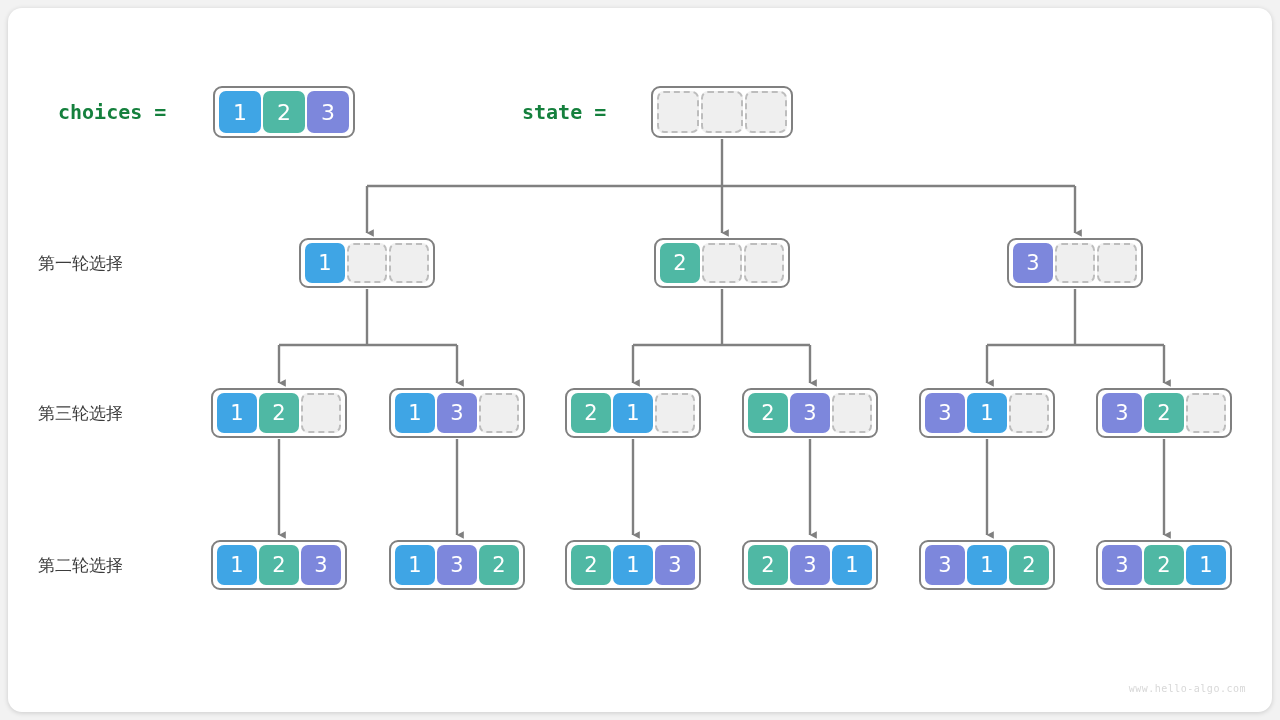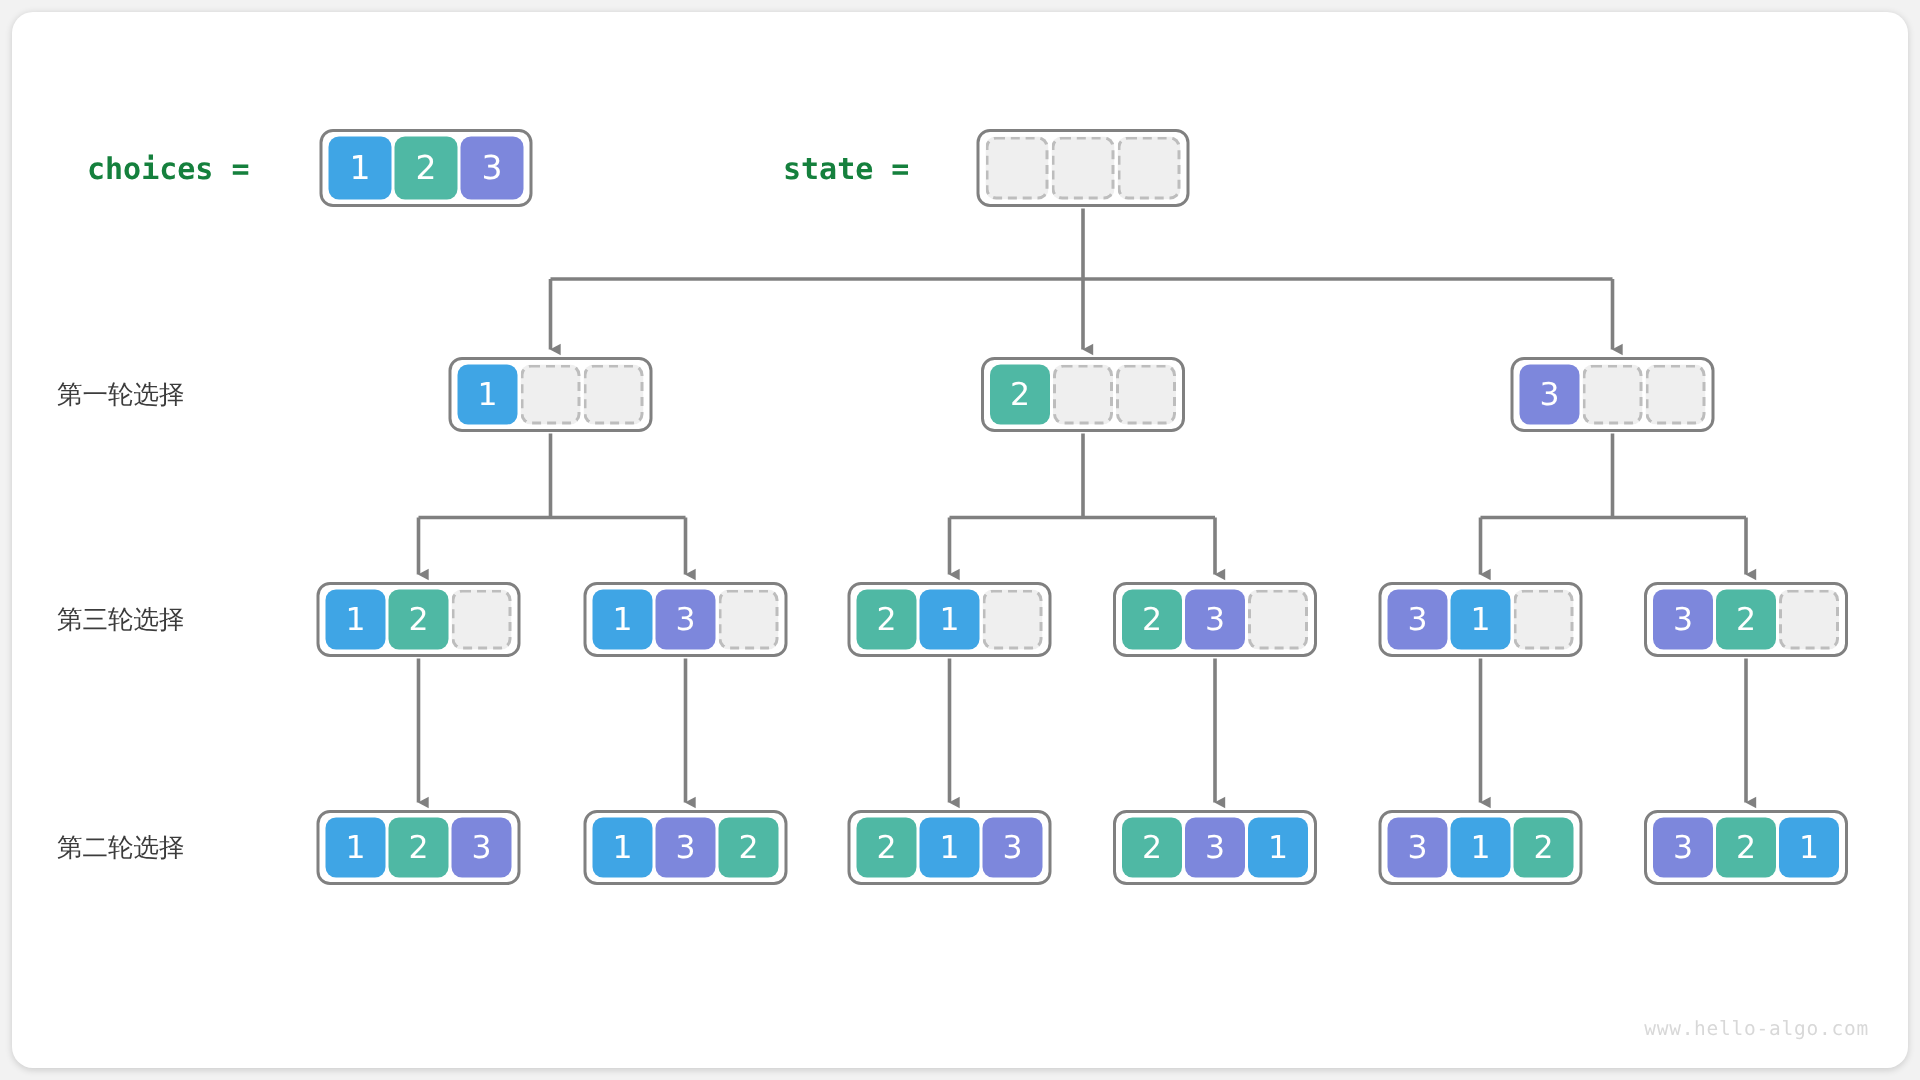--- a/index.html
+++ b/index.html
@@ -55,21 +55,21 @@
   .arr .cell.empty{
     background:#efefef;
     border:2px dashed #bdbdbd;
     color:transparent;
   }
   .arr.big .cell{width:42px;height:42px;font-size:22px;}
 
   .wm{
     position:absolute;right:26px;bottom:18px;
     font-family:"DejaVu Sans Mono","Liberation Mono",monospace;
-    font-size:13px;color:#d8d8d8;letter-spacing:.5px;
+    font-size:10px;color:#d8d8d8;letter-spacing:.5px;
   }
 </style>
 </head>
 <body>
 
 <div id="card">
   <div id="stage">
 
     <svg id="wires" viewBox="0 0 1264 704" width="1264" height="704">
       <defs>

